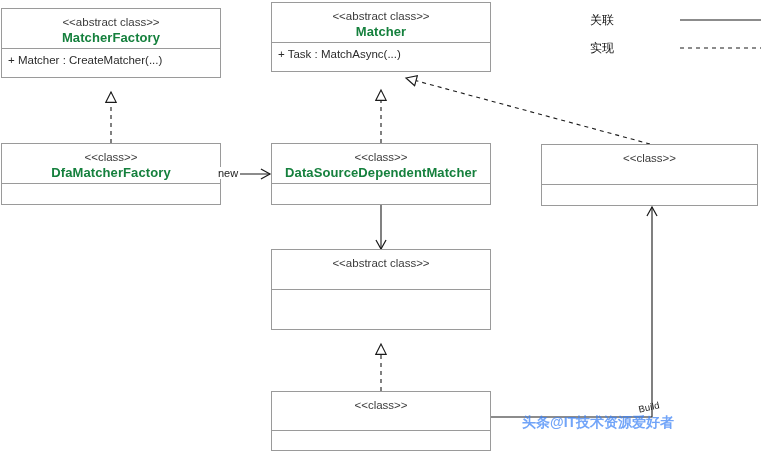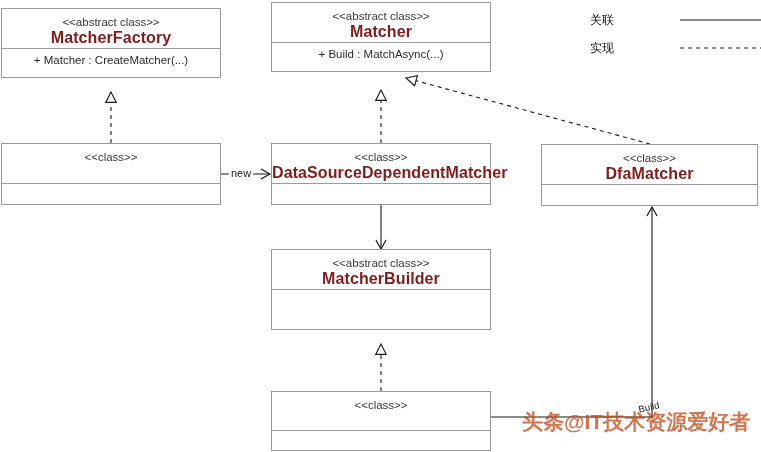--- a/index.html
+++ b/index.html
@@ -33,32 +33,31 @@
     padding-top: 6px;
     color: #111111;
   }
   .uml-stereo {
     font-size: 11.5px;
     line-height: 15px;
     color: #3a3a3a;
     white-space: nowrap;
   }
   .uml-name {
-    font-size: 16px;
+    font-size: 13px;
     line-height: 16px;
     font-weight: bold;
-    color: #7f1d1d;
+    color: #15803d;
     white-space: nowrap;
     letter-spacing: 0.1px;
   }
   .uml-members {
     box-sizing: border-box;
     padding: 4px 6px 2px 6px;
     height: 100%;
-    text-align: center;
   }
   .uml-member {
     font-size: 11.5px;
     line-height: 15px;
     color: #2b2b2b;
     white-space: nowrap;
   }
   .uml-empty { height: 100%; }
 
   
@@ -104,24 +103,24 @@
     color: #111111;
     width: 34px;
     white-space: nowrap;
   }
 
   
   #watermark {
     position: absolute;
     left: 522px;
     top: 409px;
-    font-size: 21px;
+    font-size: 14px;
     line-height: 26px;
     font-weight: bold;
-    color: #c2410c;
+    color: #3b82f6;
     opacity: 0.72;
     white-space: nowrap;
     letter-spacing: 0px;
     z-index: 6;
     pointer-events: none;
   }
 </style>
 </head>
 <body>
 
@@ -170,64 +169,63 @@
       <div class="uml-member">+ Matcher : CreateMatcher(...)</div>
     </div>
   </div>
 
   <div class="uml-box" style="left:271px; top:2px; width:220px; height:70px;">
     <div class="uml-head" style="height:40px;">
       <div class="uml-stereo">&lt;&lt;abstract class&gt;&gt;</div>
       <div class="uml-name">Matcher</div>
     </div>
     <div class="uml-members">
-      <div class="uml-member">+ Build : MatchAsync(...)</div>
+      <div class="uml-member">+ Task : MatchAsync(...)</div>
     </div>
   </div>
 
   <div class="uml-box" style="left:1px; top:143px; width:220px; height:62px;">
     <div class="uml-head" style="height:40px;">
       <div class="uml-stereo">&lt;&lt;class&gt;&gt;</div>
+      <div class="uml-name">DfaMatcherFactory</div>
     </div>
     <div class="uml-members uml-empty"></div>
   </div>
 
   <div class="uml-box" style="left:271px; top:143px; width:220px; height:62px;">
     <div class="uml-head" style="height:40px;">
       <div class="uml-stereo">&lt;&lt;class&gt;&gt;</div>
       <div class="uml-name">DataSourceDependentMatcher</div>
     </div>
     <div class="uml-members uml-empty"></div>
   </div>
 
   <div class="uml-box" style="left:541px; top:144px; width:217px; height:62px;">
     <div class="uml-head" style="height:40px;">
       <div class="uml-stereo">&lt;&lt;class&gt;&gt;</div>
-      <div class="uml-name">DfaMatcher</div>
     </div>
     <div class="uml-members uml-empty"></div>
   </div>
 
   <div class="uml-box" style="left:271px; top:249px; width:220px; height:81px;">
     <div class="uml-head" style="height:40px;">
       <div class="uml-stereo">&lt;&lt;abstract class&gt;&gt;</div>
-      <div class="uml-name">MatcherBuilder</div>
     </div>
     <div class="uml-members">
     </div>
   </div>
 
   <div class="uml-box" style="left:271px; top:391px; width:220px; height:60px;">
     <div class="uml-head" style="height:39px;">
       <div class="uml-stereo">&lt;&lt;class&gt;&gt;</div>
     </div>
     <div class="uml-members uml-empty"></div>
   </div>
 
-  <div class="edge-label" style="left:229px; top:167px;">new</div>
+  <div class="edge-label" style="left:216px; top:167px;">new</div>
 
   <div class="edge-label rot" style="left:638px; top:404px;">Build</div>
 
   <div id="legend" style="left:590px; top:8px; width:160px; height:50px;">
 
     <div class="legend-row" style="left:0px; top:5px;">
       <span class="legend-text">关联</span>
       <svg width="118" height="14" viewBox="0 0 118 14" style="overflow:visible;">
         <defs>
           <marker id="lg-open-arrow" viewBox="0 0 12 12" refX="10" refY="6" markerWidth="11" markerHeight="11" orient="auto-start-reverse">

